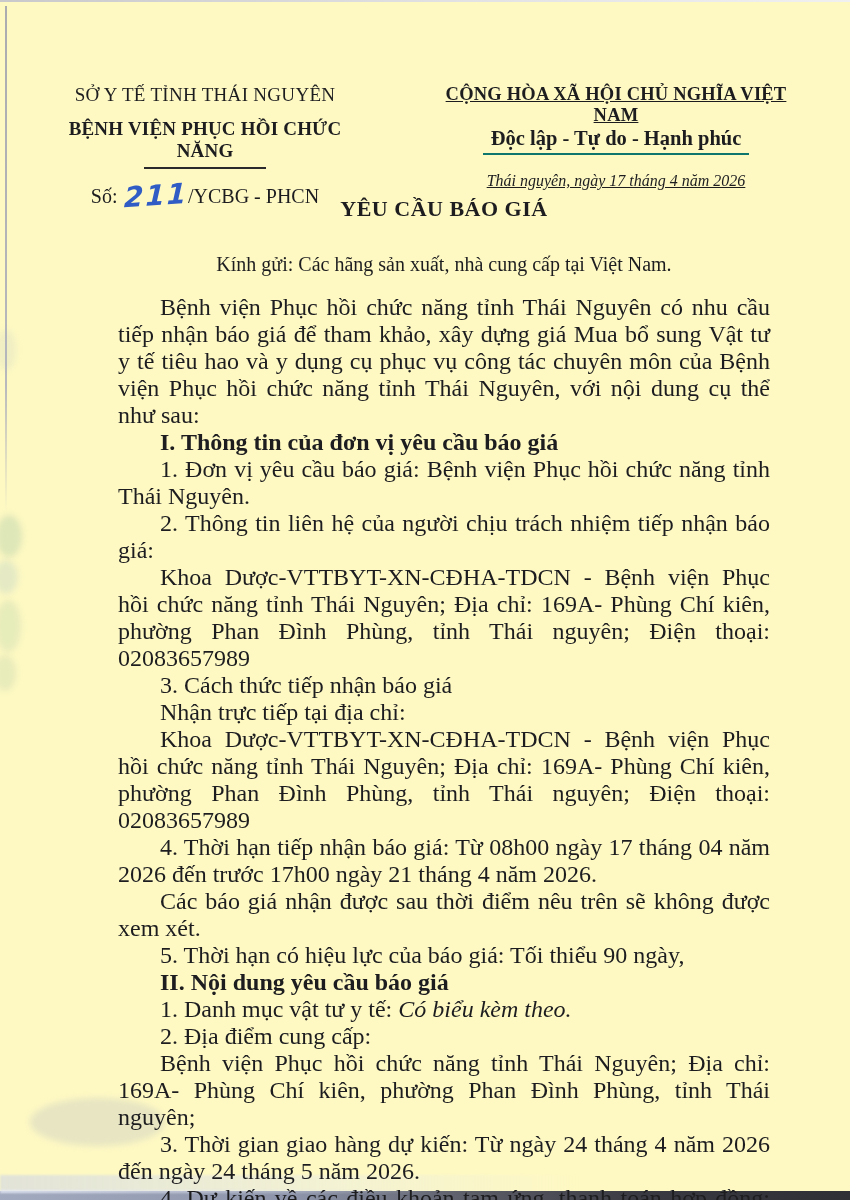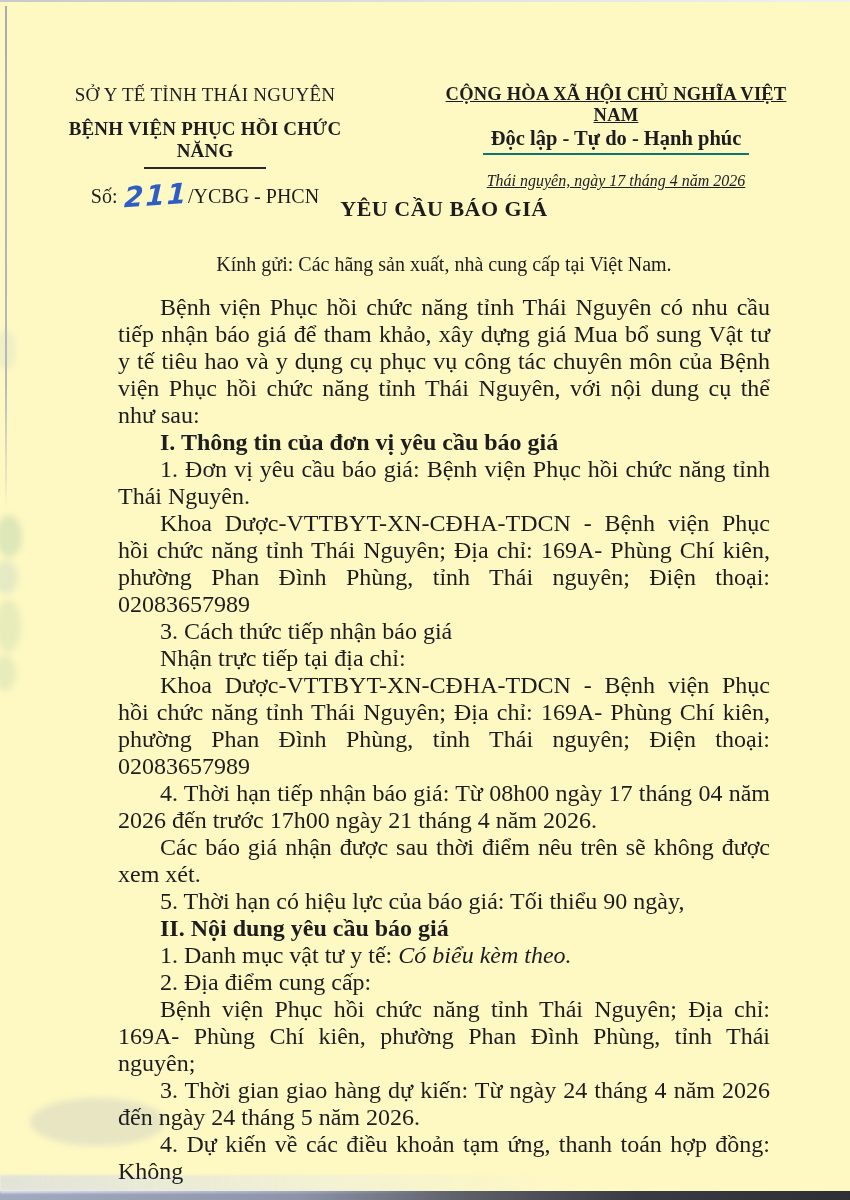--- a/index.html
+++ b/index.html
@@ -91,20 +91,21 @@
     <div class="dateline">Thái nguyên, ngày 17 tháng 4 năm 2026</div>
   </div>
 
   <div class="doc-title">YÊU CẦU BÁO GIÁ</div>
   <div class="salutation">Kính gửi: Các hãng sản xuất, nhà cung cấp tại Việt Nam.</div>
 
   <div class="doc-body">
     <p>Bệnh viện Phục hồi chức năng tỉnh Thái Nguyên có nhu cầu tiếp nhận báo giá để tham khảo, xây dựng giá Mua bổ sung Vật tư y tế tiêu hao và y dụng cụ phục vụ công tác chuyên môn của Bệnh viện Phục hồi chức năng tỉnh Thái Nguyên, với nội dung cụ thể như sau:</p>
     <p class="bold mt12">I. Thông tin của đơn vị yêu cầu báo giá</p>
     <p>1. Đơn vị yêu cầu báo giá: Bệnh viện Phục hồi chức năng tỉnh Thái Nguyên.</p>
+    <p>2. Thông tin liên hệ của người chịu trách nhiệm tiếp nhận báo giá:</p>
     <p>Khoa Dược-VTTBYT-XN-CĐHA-TDCN - Bệnh viện Phục hồi chức năng tỉnh Thái Nguyên; Địa chỉ: 169A- Phùng Chí kiên, phường Phan Đình Phùng, tỉnh Thái nguyên; Điện thoại: 02083657989</p>
     <p>3. Cách thức tiếp nhận báo giá</p>
     <p>Nhận trực tiếp tại địa chỉ:</p>
     <p>Khoa Dược-VTTBYT-XN-CĐHA-TDCN - Bệnh viện Phục hồi chức năng tỉnh Thái Nguyên; Địa chỉ: 169A- Phùng Chí kiên, phường Phan Đình Phùng, tỉnh Thái nguyên; Điện thoại: 02083657989</p>
     <p>4. Thời hạn tiếp nhận báo giá: Từ 08h00 ngày 17 tháng 04 năm 2026 đến trước 17h00 ngày 21 tháng 4 năm 2026.</p>
     <p>Các báo giá nhận được sau thời điểm nêu trên sẽ không được xem xét.</p>
     <p class="mt6">5. Thời hạn có hiệu lực của báo giá: Tối thiểu 90 ngày,</p>
     <p class="bold">II. Nội dung yêu cầu báo giá</p>
     <p><span>1. Danh mục vật tư y tế: </span><span class="it">Có biểu kèm theo.</span></p>
     <p>2. Địa điểm cung cấp:</p>

